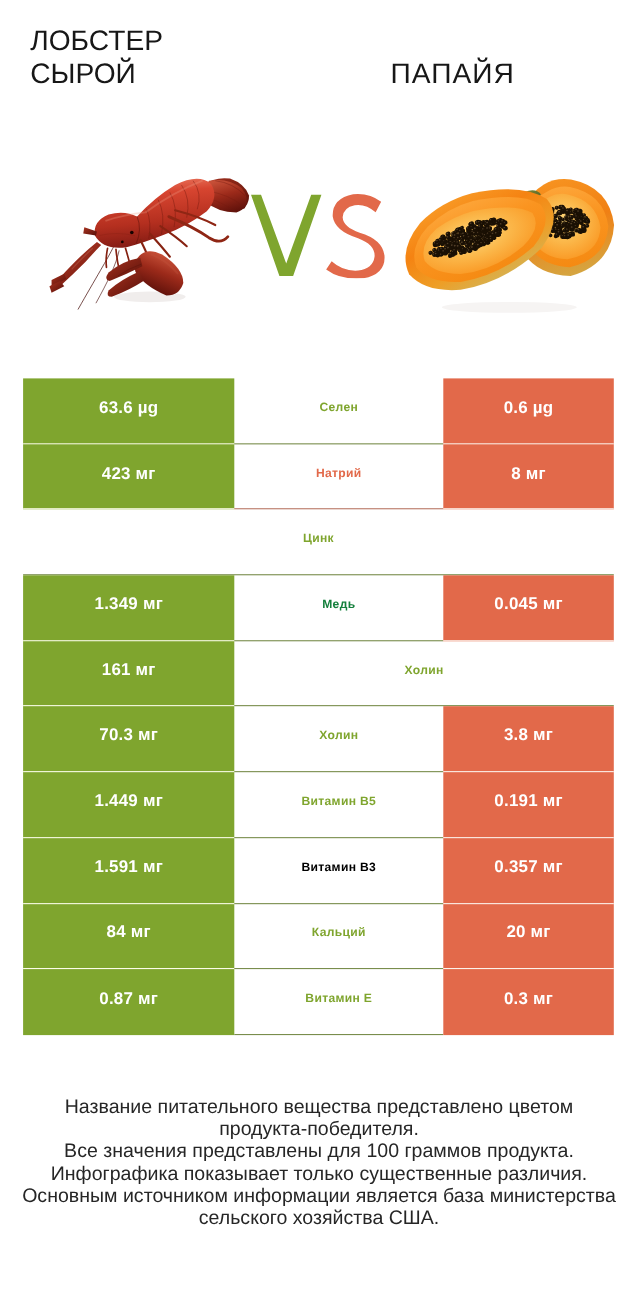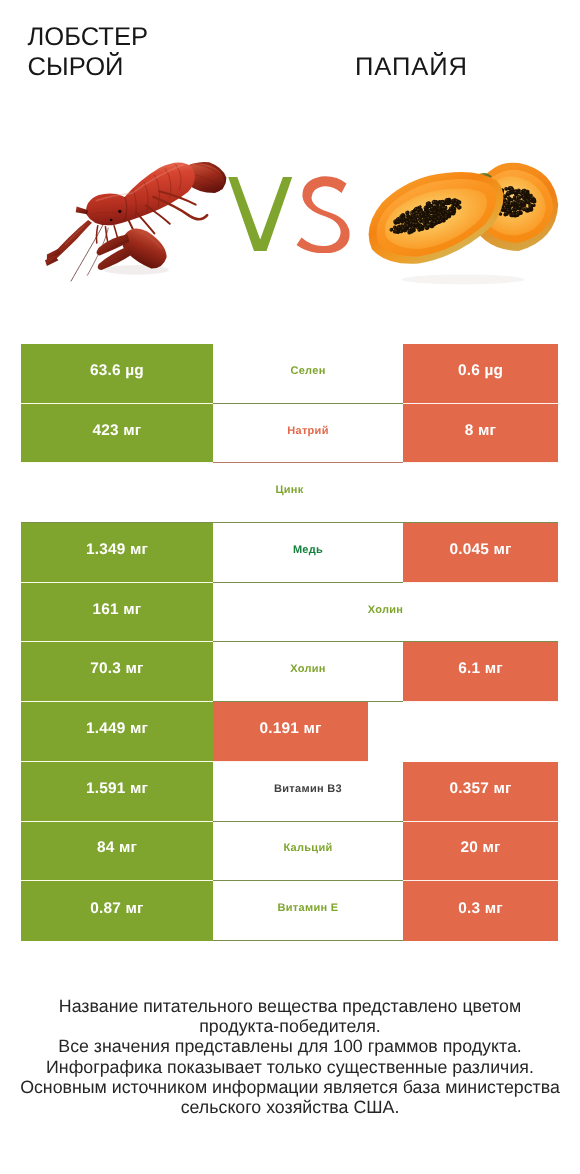--- a/index.html
+++ b/index.html
@@ -1069,29 +1069,30 @@
         <div class="cellM" style="color: #15803d; border-bottom: 1.2px solid rgb(121, 141, 76);">Медь</div>
         <div class="cellR">0.045 мг</div>
       </div>
       <div class="row">
         <div class="cellL">161 мг</div>
         <div class="cellM" style="color: rgb(127, 165, 46); border-bottom: 1.2px solid rgb(121, 141, 76);">Холин</div>
       </div>
       <div class="row">
         <div class="cellL">70.3 мг</div>
         <div class="cellM" style="color: rgb(127, 165, 46); border-bottom: 1.2px solid rgb(121, 141, 76);">Холин</div>
-        <div class="cellR">6.1 мг</div>
+        <div class="cellR">3.8 мг</div>
       </div>
       <div class="row">
         <div class="cellL">1.449 мг</div>
+        <div class="cellM" style="color: rgb(127, 165, 46); border-bottom: 1.2px solid rgb(121, 141, 76);">Витамин B5</div>
         <div class="cellR">0.191 мг</div>
       </div>
       <div class="row">
         <div class="cellL">1.591 мг</div>
-        <div class="cellM" style="color: #404040; border-bottom: 1.2px solid rgb(121, 141, 76); text-align: center;">Витамин B3</div>
+        <div class="cellM" style="color: #000000; border-bottom: 1.2px solid rgb(121, 141, 76); text-align: center;">Витамин B3</div>
         <div class="cellR">0.357 мг</div>
       </div>
       <div class="row">
         <div class="cellL">84 мг</div>
         <div class="cellM" style="color: rgb(127, 165, 46); border-bottom: 1.2px solid rgb(121, 141, 76);">Кальций</div>
         <div class="cellR">20 мг</div>
       </div>
       <div class="row">
         <div class="cellL">0.87 мг</div>
         <div class="cellM" style="color: rgb(127, 165, 46); border-bottom: 1.2px solid rgb(121, 141, 76);">Витамин E</div>

